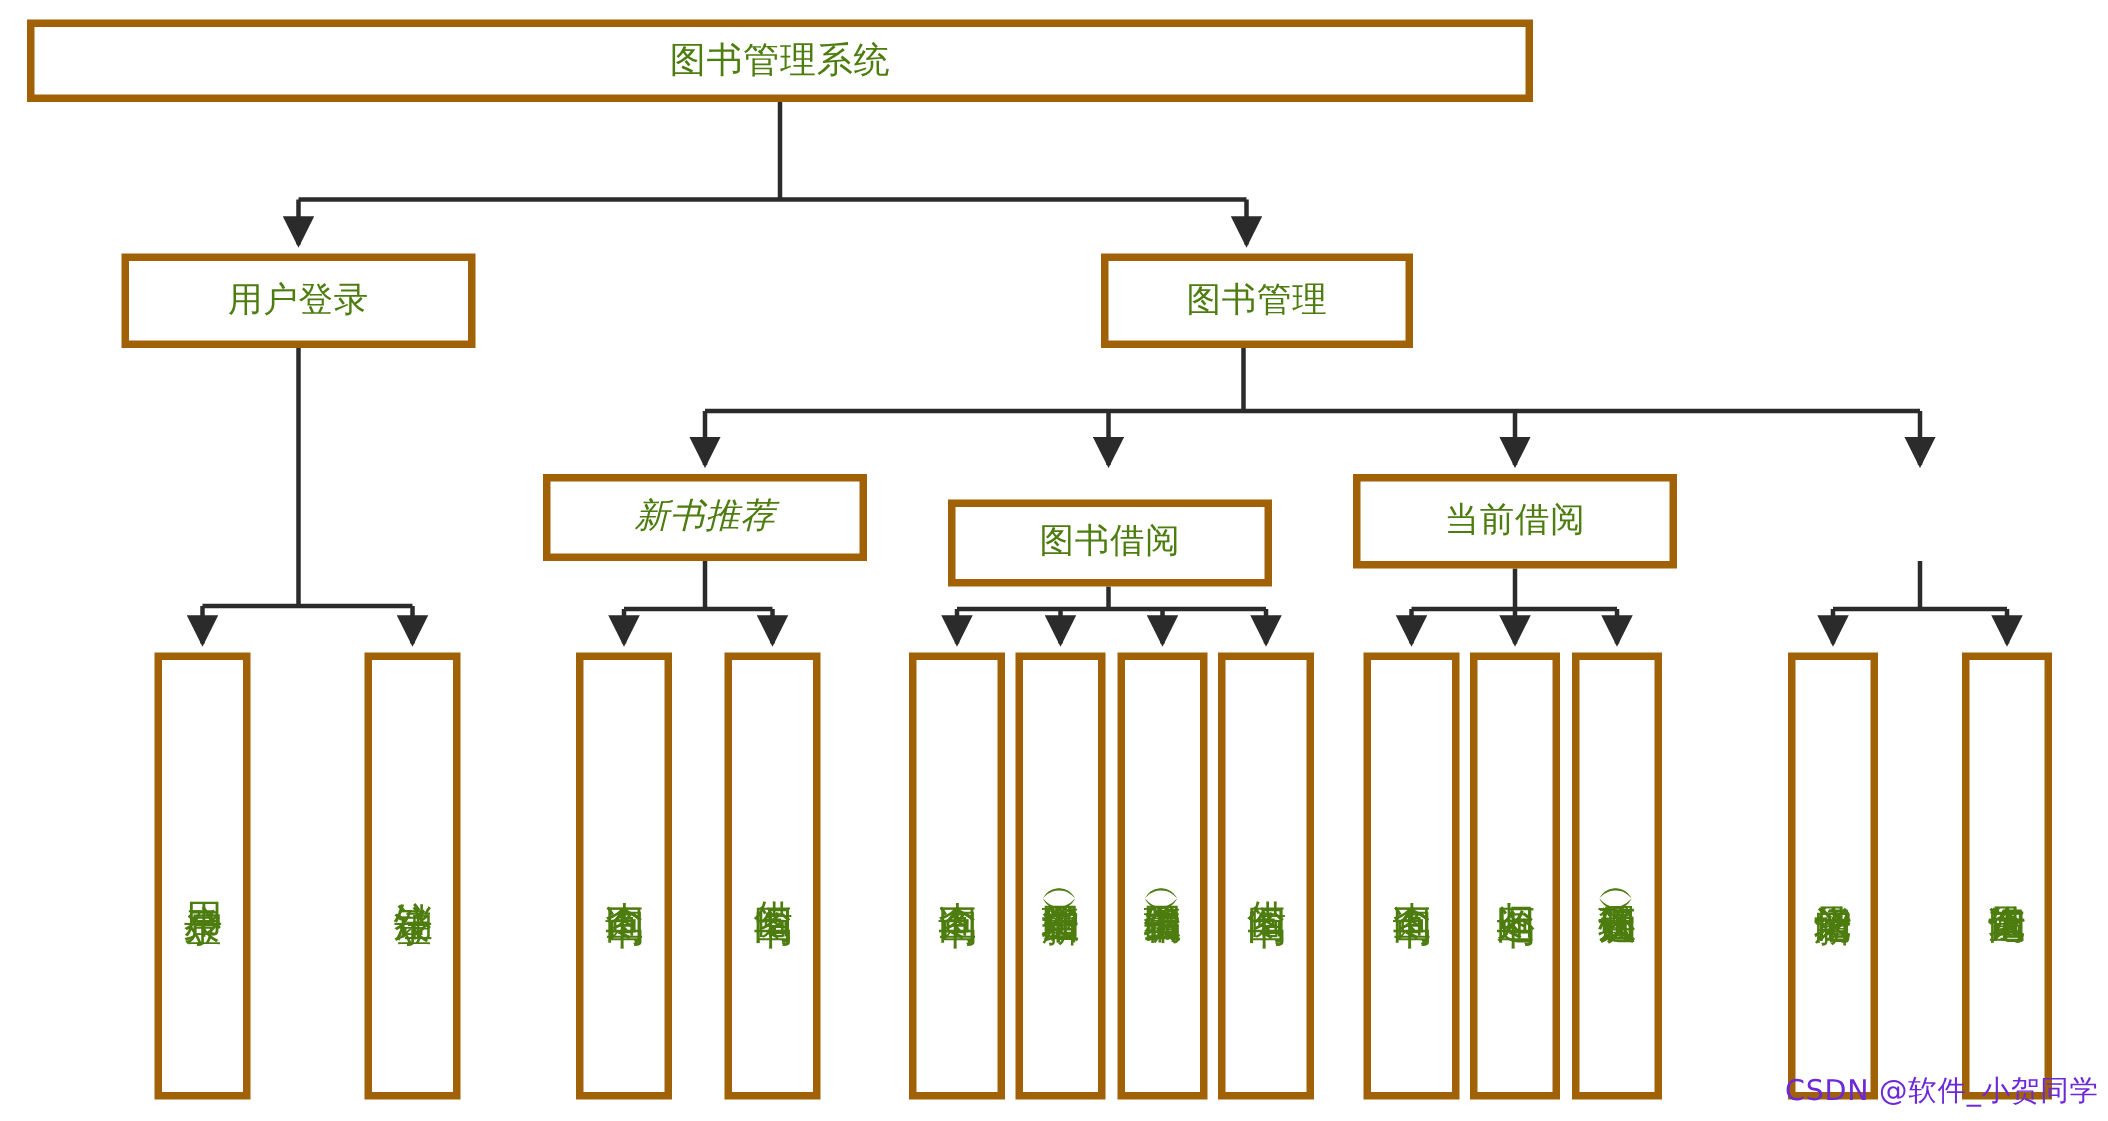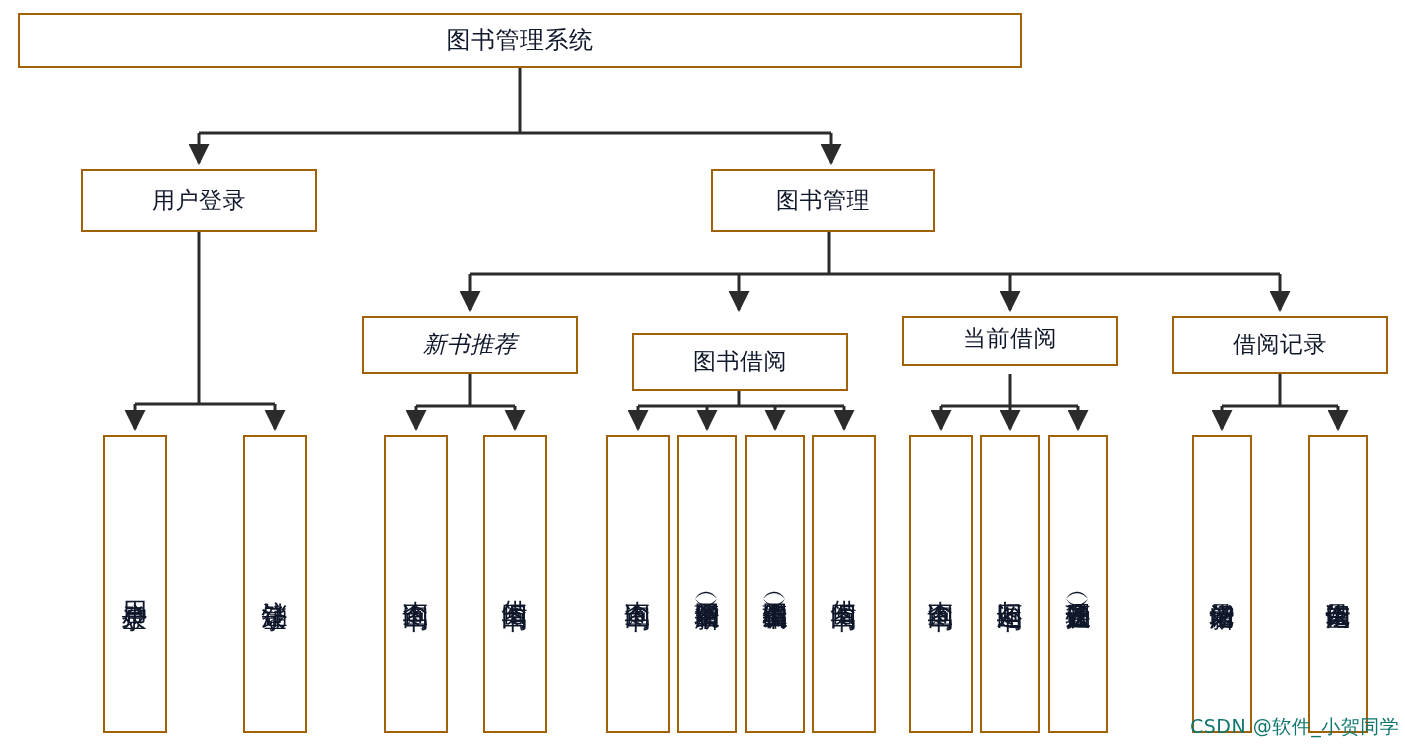--- a/index.html
+++ b/index.html
@@ -22,26 +22,26 @@
     position: absolute;
     left: 0;
     top: 0;
     width: 1405px;
     height: 747px;
     pointer-events: none;
   }
   .node {
     position: absolute;
     box-sizing: border-box;
-    border: 2px solid #a16207;
+    border: 5px solid #a16207;
     background: #ffffff;
     display: flex;
     align-items: center;
     justify-content: center;
-    color: #0f172a;
+    color: #4d7c0f;
   }
   .node .label {
     display: block;
     text-align: center;
     line-height: 1.18;
     white-space: nowrap;
   }
   
   .node.horiz .label {
     font-size: 23px;
@@ -63,21 +63,21 @@
     line-height: 1;
     letter-spacing: 2px;
     white-space: nowrap;
   }
   .node.vert.tight .label {
     font-size: 25px;
     letter-spacing: 0px;
   }
   .watermark {
     position: absolute;
-    color: #0f766e;
+    color: #6d28d9;
     font-size: 19px;
     white-space: nowrap;
     left: 1190px;
     top: 714px;
     letter-spacing: 0.5px;
   }
 </style>
 </head>
 <body>
 
@@ -133,35 +133,32 @@
     </g>
   </svg>
 
   <div class="node horiz root" style="left:18px; top:13px; width:1004px; height:55px;">
     <span class="label">图书管理系统</span>
   </div>
 
   <div class="node horiz" style="left:81px; top:169px; width:236px; height:63px;">
     <span class="label">用户登录</span>
   </div>
-  <div class="node horiz" style="left:711px; top:169px; width:224px; height:63px;">
+  <div class="node horiz" style="left:734px; top:169px; width:208px; height:63px;">
     <span class="label">图书管理</span>
   </div>
 
   <div class="node horiz" style="left:362px; top:316px; width:216px; height:58px;font-style:italic;">
     <span class="label">新书推荐</span>
   </div>
   <div class="node horiz" style="left:632px; top:333px; width:216px; height:58px;">
     <span class="label">图书借阅</span>
   </div>
-  <div class="node horiz" style="left:902px; top:316px; width:216px; height:50px;font-family:Liberation Mono, monospace;">
+  <div class="node horiz" style="left:902px; top:316px; width:216px; height:63px;">
     <span class="label">当前借阅</span>
-  </div>
-  <div class="node horiz" style="left:1172px; top:316px; width:216px; height:58px;">
-    <span class="label">借阅记录</span>
   </div>
 
   <div class="node vert" style="left:103px; top:435px; width:64px; height:298px;">
     <span class="label">用户登录</span>
   </div>
   <div class="node vert" style="left:243px; top:435px; width:64px; height:298px;">
     <span class="label">注销登录</span>
   </div>
 
   <div class="node vert" style="left:384px; top:435px; width:64px; height:298px;">

